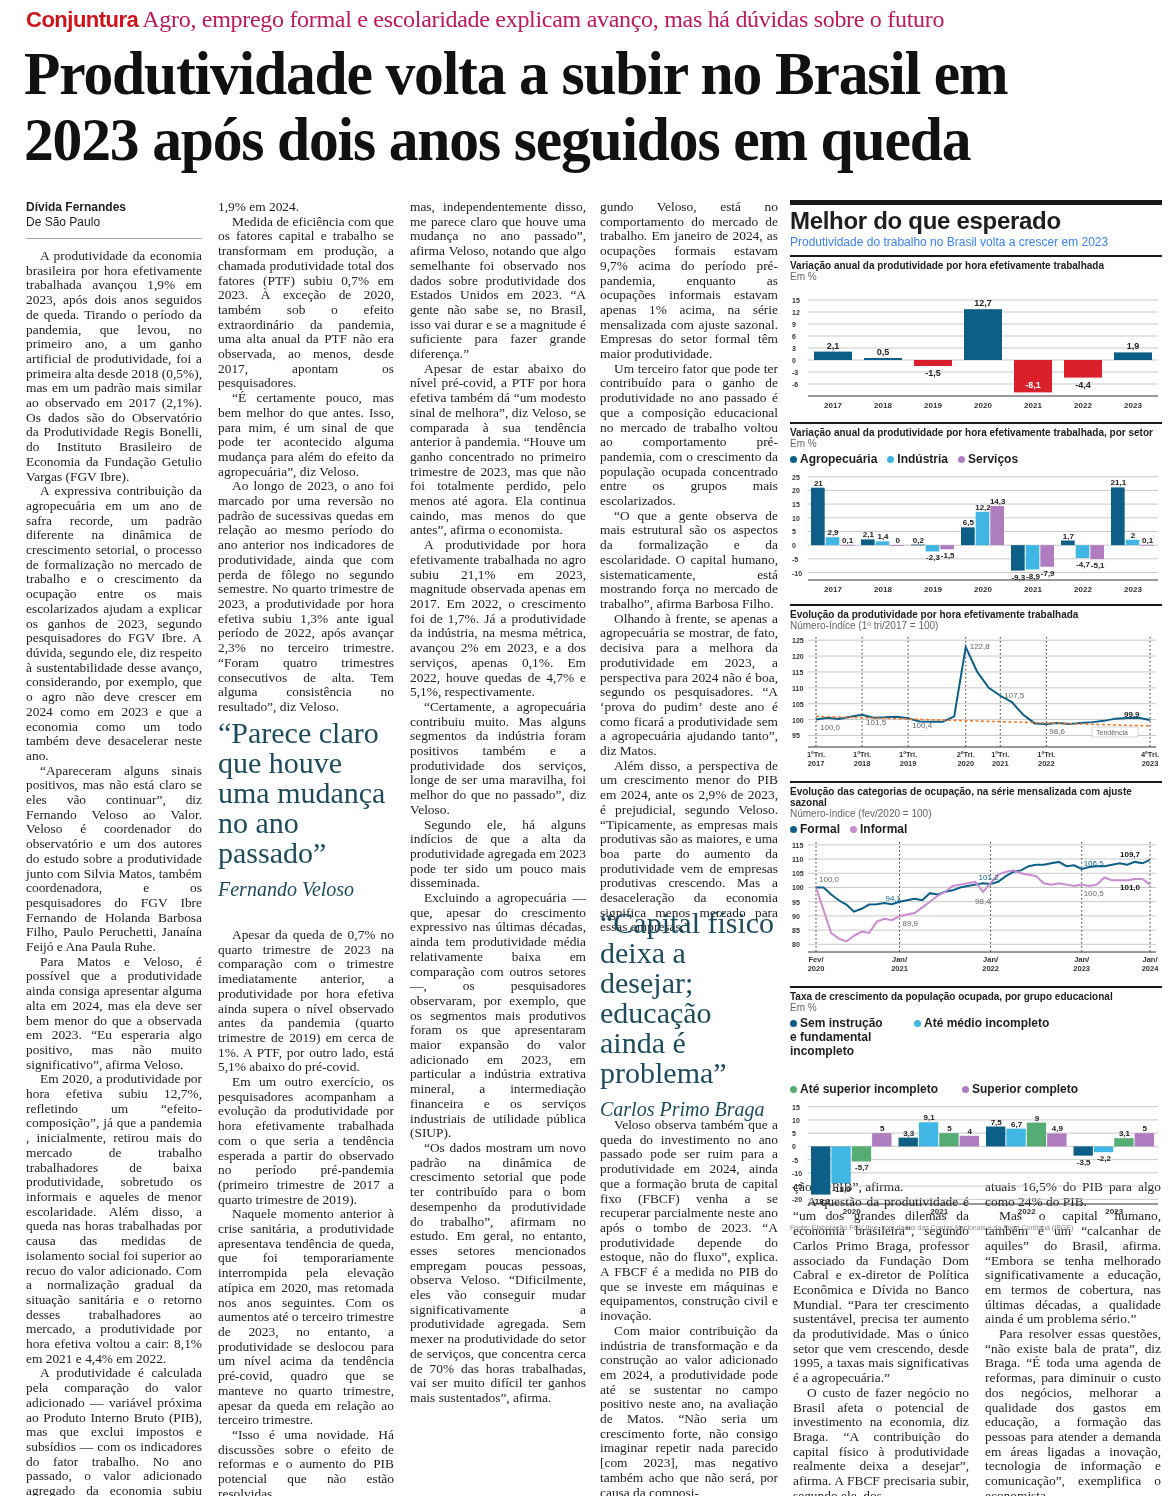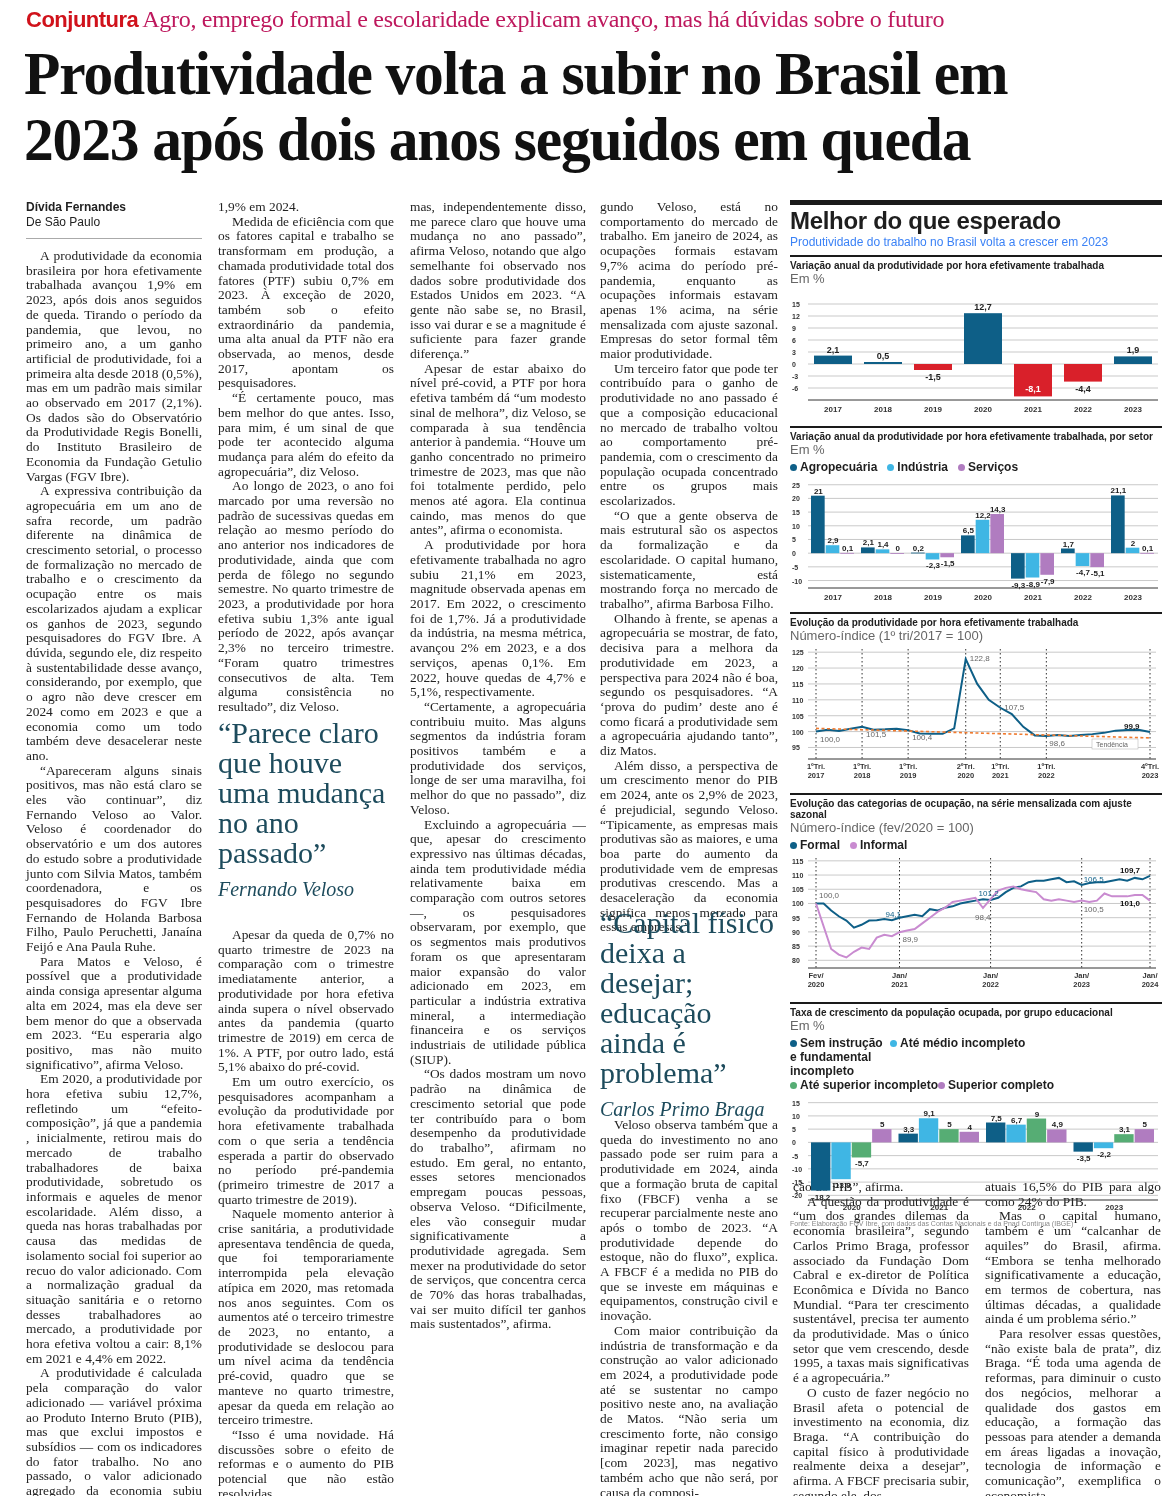--- a/index.html
+++ b/index.html
@@ -33,21 +33,21 @@
   .pq2 { left: 600px; top: 908px; width: 182px; }
 
   
   .info { position: absolute; left: 790px; top: 200px; width: 372px; font-family: "Liberation Sans", sans-serif; }
   .info .toprule { height: 5px; background: #1a1a1a; }
   .info .ttl { font-weight: bold; font-size: 24px; margin-top: 2px; letter-spacing: -0.3px; }
   .info .sttl { font-size: 12px; color: #3b82f6; }
   .chart { margin-top: 6px; }
   .chart .rule { height: 2px; background: #1a1a1a; }
   .chart .ctitle { font-weight: bold; font-size: 10px; margin-top: 3px; color: #222; }
-  .chart .cunit { font-size: 13px; color: #666; }
+  .chart .cunit { font-size: 10px; color: #666; }
   .legend { display: flex; gap: 10px; font-size: 12px; font-weight: bold; margin-top: 3px; flex-wrap: wrap; }
   .legend span.dot { display: inline-block; width: 7px; height: 7px; border-radius: 50%; margin-right: 3px; vertical-align: middle; }
   svg text { font-family: "Liberation Sans", sans-serif; }
   .source { font-size: 7px; color: #888; margin-top: 4px; }
 </style>
 </head>
 <body>
 
 <div class="kicker">
   <span class="section">Conjuntura</span><span class="sub">Agro, emprego formal e escolaridade explicam avanço, mas há dúvidas sobre o futuro</span>
@@ -84,20 +84,21 @@
   <p>Em um outro exercício, os pesquisadores acompanham a evolução da produtividade por hora efetivamente trabalhada com o que seria a tendência esperada a partir do observado no período pré-pandemia (primeiro trimestre de 2017 a quarto trimestre de 2019).</p>
   <p>Naquele momento anterior à crise sanitária, a produtividade apresentava tendência de queda, que foi temporariamente interrompida pela elevação atípica em 2020, mas retomada nos anos seguintes. Com os aumentos até o terceiro trimestre de 2023, no entanto, a produtividade se deslocou para um nível acima da tendência pré-covid, quadro que se manteve no quarto trimestre, apesar da queda em relação ao terceiro trimestre.</p>
   <p>“Isso é uma novidade. Há discussões sobre o efeito de reformas e o aumento do PIB potencial que não estão resolvidas,</p>
 </div>
 
 <div class="col c3">
   <p class="noind">mas, independentemente disso, me parece claro que houve uma mudança no ano passado”, afirma Veloso, notando que algo semelhante foi observado nos dados sobre produtividade dos Estados Unidos em 2023. “A gente não sabe se, no Brasil, isso vai durar e se a magnitude é suficiente para fazer grande diferença.”</p>
   <p>Apesar de estar abaixo do nível pré-covid, a PTF por hora efetiva também dá “um modesto sinal de melhora”, diz Veloso, se comparada à sua tendência anterior à pandemia. “Houve um ganho concentrado no primeiro trimestre de 2023, mas que não foi totalmente perdido, pelo menos até agora. Ela continua caindo, mas menos do que antes”, afirma o economista.</p>
   <p>A produtividade por hora efetivamente trabalhada no agro subiu 21,1% em 2023, magnitude observada apenas em 2017. Em 2022, o crescimento foi de 1,7%. Já a produtividade da indústria, na mesma métrica, avançou 2% em 2023, e a dos serviços, apenas 0,1%. Em 2022, houve quedas de 4,7% e 5,1%, respectivamente.</p>
   <p>“Certamente, a agropecuária contribuiu muito. Mas alguns segmentos da indústria foram positivos também e a produtividade dos serviços, longe de ser uma maravilha, foi melhor do que no passado”, diz Veloso.</p>
+  <p>Segundo ele, há alguns indícios de que a alta da produtividade agregada em 2023 pode ter sido um pouco mais disseminada.</p>
   <p>Excluindo a agropecuária — que, apesar do crescimento expressivo nas últimas décadas, ainda tem produtividade média relativamente baixa em comparação com outros setores —, os pesquisadores observaram, por exemplo, que os segmentos mais produtivos foram os que apresentaram maior expansão do valor adicionado em 2023, em particular a indústria extrativa mineral, a intermediação financeira e os serviços industriais de utilidade pública (SIUP).</p>
   <p>“Os dados mostram um novo padrão na dinâmica de crescimento setorial que pode ter contribuído para o bom desempenho da produtividade do trabalho”, afirmam no estudo. Em geral, no entanto, esses setores mencionados empregam poucas pessoas, observa Veloso. “Dificilmente, eles vão conseguir mudar significativamente a produtividade agregada. Sem mexer na produtividade do setor de serviços, que concentra cerca de 70% das horas trabalhadas, vai ser muito difícil ter ganhos mais sustentados”, afirma.</p>
 
 </div>
 
 <div class="col c4">
   <p class="noind">gundo Veloso, está no comportamento do mercado de trabalho. Em janeiro de 2024, as ocupações formais estavam 9,7% acima do período pré-pandemia, enquanto as ocupações informais estavam apenas 1% acima, na série mensalizada com ajuste sazonal. Empresas do setor formal têm maior produtividade.</p>
   <p>Um terceiro fator que pode ter contribuído para o ganho de produtividade no ano passado é que a composição educacional no mercado de trabalho voltou ao comportamento pré-pandemia, com o crescimento da população ocupada concentrado entre os grupos mais escolarizados.</p>
   <p>“O que a gente observa de mais estrutural são os aspectos da formalização e da escolaridade. O capital humano, sistematicamente, está mostrando força no mercado de trabalho”, afirma Barbosa Filho.</p>
   <p>Olhando à frente, se apenas a agropecuária se mostrar, de fato, decisiva para a melhora da produtividade em 2023, a perspectiva para 2024 não é boa, segundo os pesquisadores. “A ‘prova do pudim’ deste ano é como ficará a produtividade sem a agropecuária ajudando tanto”, diz Matos.</p>
@@ -360,21 +361,21 @@
         <text x="293.6818181818182" y="60.05263157894737" font-size="8" fill="#666" font-weight="normal">100,5</text>
         <text x="330" y="20.90526315789473" font-size="8" fill="#111" font-weight="bold">109,7</text>
         <text x="330" y="53.631578947368425" font-size="8" fill="#111" font-weight="bold">101,0</text>
       </svg>
   </div>
 
   <div class="chart">
     <div class="rule"></div>
     <div class="ctitle">Taxa de crescimento da população ocupada, por grupo educacional</div>
     <div class="cunit">Em %</div>
-    <div class="legend" style="gap:0">
+    <div class="legend" style="gap:24px">
       <span style="width:100px"><span class="dot" style="background:#0e5f87"></span><span>Sem instrução e fundamental incompleto</span></span>
       <span><span class="dot" style="background:#3fb6e4"></span><span>Até médio incompleto</span></span>
       <span><span class="dot" style="background:#56ad74"></span><span>Até superior incompleto</span></span>
       <span><span class="dot" style="background:#b07cc0"></span><span>Superior completo</span></span>
     </div>
     <svg id="ch4" width="372" height="120">
         <line x1="18" x2="368" y1="10.64864864864865" y2="10.64864864864865" stroke="#bbb" stroke-width="0.8"></line>
         <text x="2" y="13.64864864864865" font-size="7" font-weight="bold" fill="#333">15</text>
         <line x1="18" x2="368" y1="23.891891891891895" y2="23.891891891891895" stroke="#bbb" stroke-width="0.8"></line>
         <text x="2" y="26.891891891891895" font-size="7" font-weight="bold" fill="#333">10</text>

